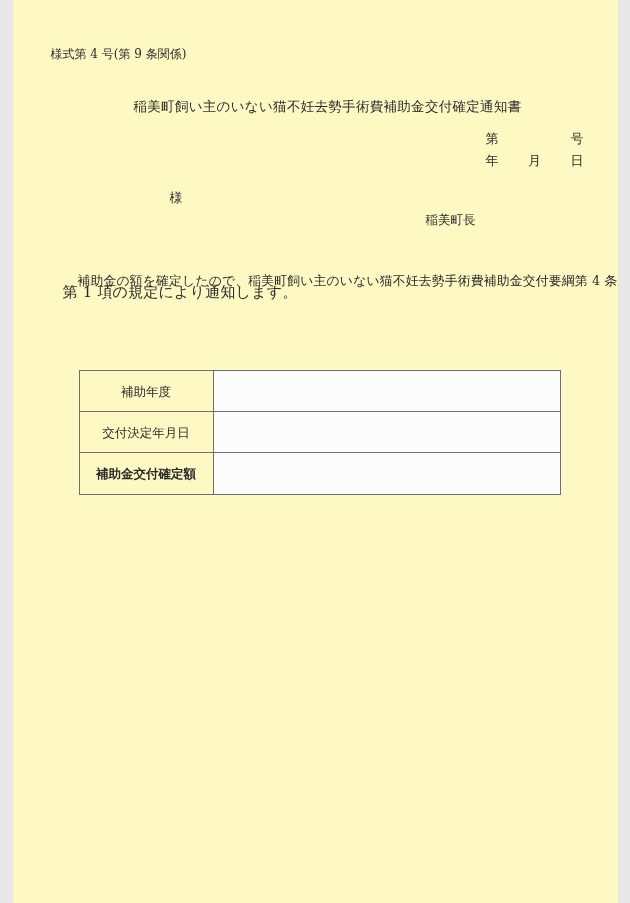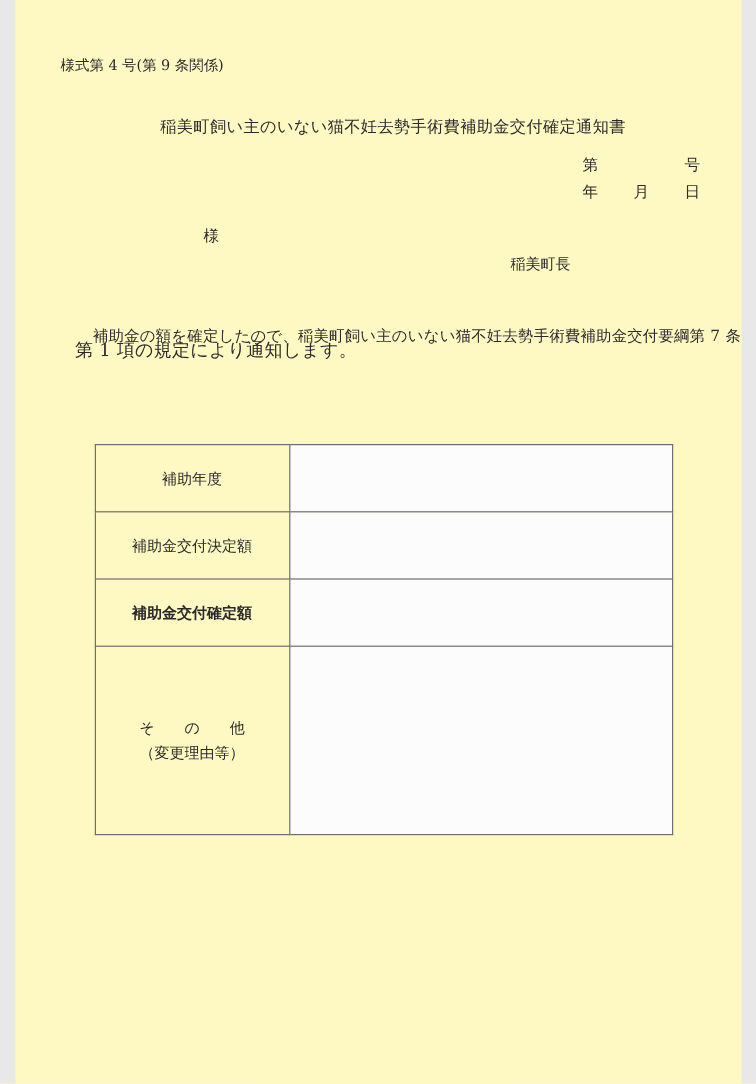--- a/index.html
+++ b/index.html
@@ -27,21 +27,21 @@
 
   table.doc-table{
     position:absolute;left:66px;top:370px;
     width:482px;
     border-collapse:collapse;
     table-layout:fixed;
     border:1.5px solid #6e6e6e;
   }
   table.doc-table td{
     border:1px solid #6e6e6e;
-    padding:17px;
+    padding:3px;
     vertical-align:middle;
     margin-left:12px;
   }
   td.label-cell{
     width:127px;
     text-align:center;
     font-size:12.5px;
     color:#2b2b2b;
   }
   td.value-cell{background:#fcfcfc;}
@@ -69,46 +69,39 @@
   <div class="abs date-row">
     <span>年</span>
     <span>月</span>
     <span>日</span>
   </div>
 
   <div class="abs addressee">様</div>
 
   <div class="abs sender">稲美町長</div>
 
-  <div class="abs body-line1">補助金の額を確定したので、稲美町飼い主のいない猫不妊去勢手術費補助金交付要綱第 7 条</div>
+  <div class="abs body-line1">補助金の額を確定したので、稲美町飼い主のいない猫不妊去勢手術費補助金交付要綱第 4 条</div>
   <div class="abs body-line2">第 1 項の規定により通知します。</div>
 
   <table class="doc-table">
     <tbody>
       <tr class="r1">
         <td class="label-cell">
           <div class="label-line">補助年度</div>
         </td>
         <td class="value-cell"></td>
       </tr>
       <tr class="r3">
         <td class="label-cell">
-          <div class="label-line">補助金交付決定額</div>
+          <div class="label-line">交付決定年月日</div>
         </td>
         <td class="value-cell"></td>
       </tr>
       <tr class="r4">
         <td class="label-cell">
           <div class="label-line">補助金交付確定額</div>
         </td>
         <td class="value-cell"></td>
       </tr>
-      <tr class="r5">
-        <td class="label-cell">
-          <div class="label-line">そ　　の　　他</div>
-          <div class="label-line">（変更理由等）</div>
-        </td>
-        <td class="value-cell"></td>
-      </tr>
     </tbody>
   </table>
 
 </div>
 
 </body></html>

